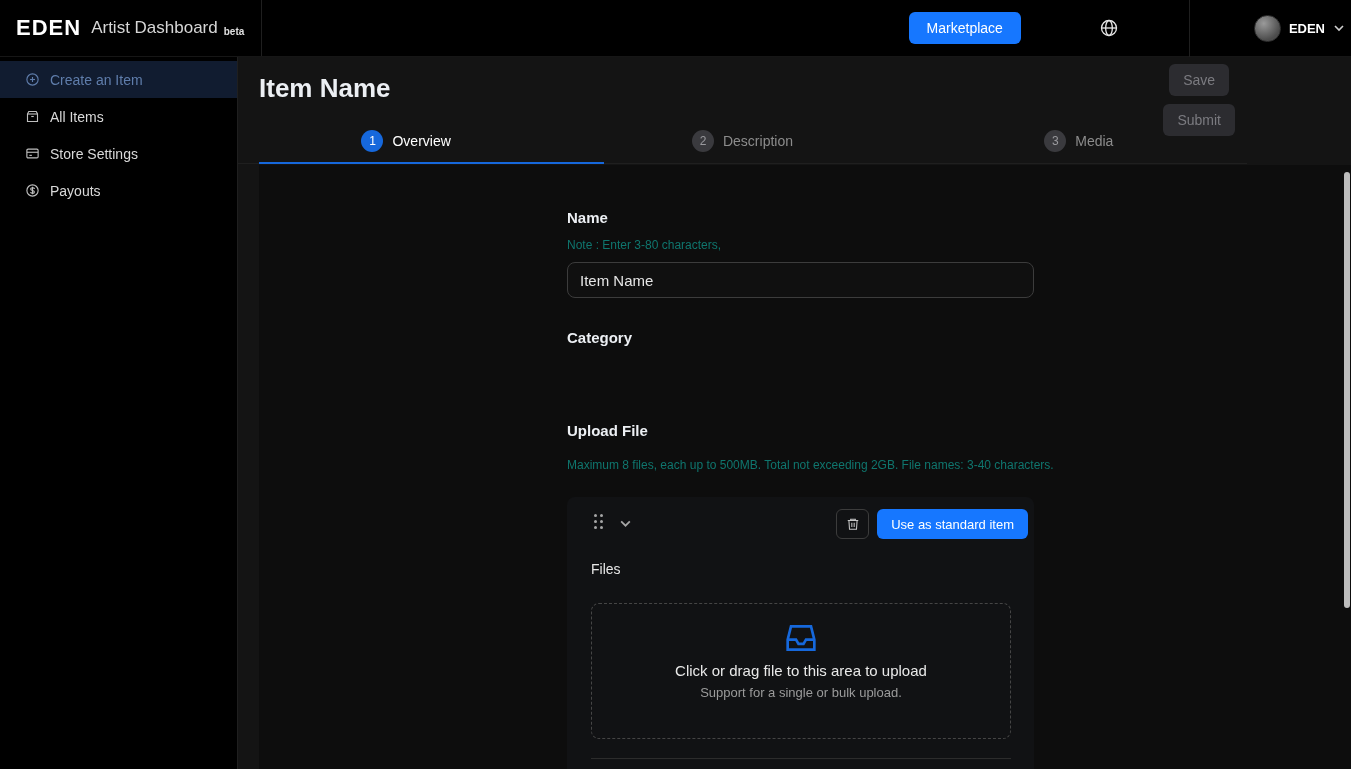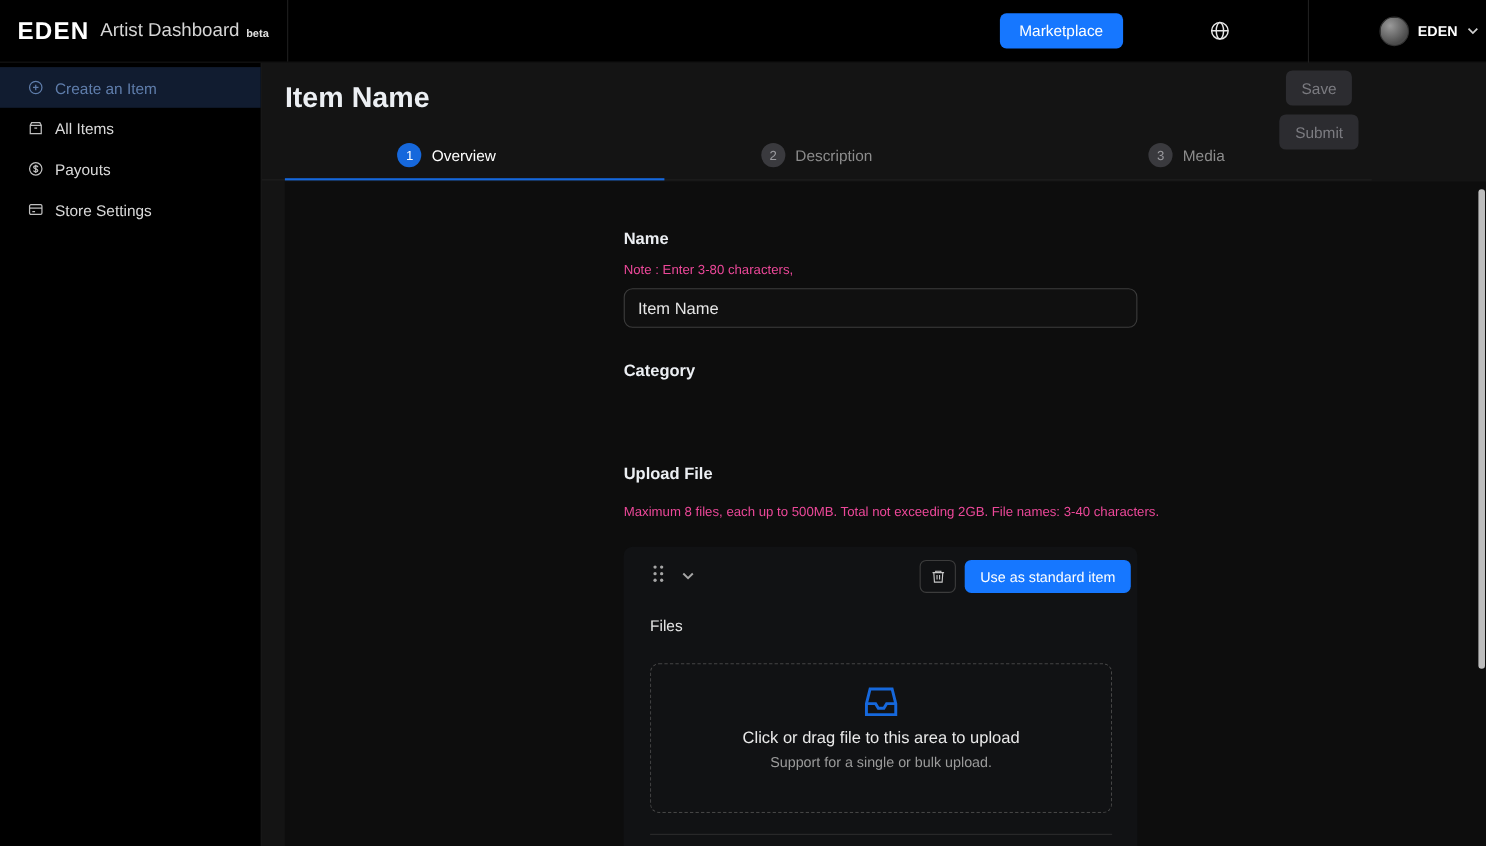--- a/index.html
+++ b/index.html
@@ -41,21 +41,21 @@
   .step { flex:1; display:flex; align-items:center; justify-content:center; gap:9px; cursor:pointer; }
   .step-num { width:22px; height:22px; border-radius:50%; display:flex; align-items:center; justify-content:center; font-size:12px; background:#3a3a3e; color:#9a9a9e; }
   .step-label { font-size:14px; color:#8c8c8c; }
   .step.active .step-num { background:#1668dc; color:#fff; }
   .step.active .step-label { color:#fff; }
   .step-underline { position:absolute; bottom:-1px; left:21px; width:345px; height:2px; background:#1668dc; }
 
   
   .panel { position:absolute; top:108px; left:21px; width:1092px; height:604px; background:#0d0d0d; overflow:hidden; }
   .h-field { position:absolute; left:308px; font-size:15px; font-weight:700; color:#eceff3; }
-  .note { position:absolute; left:308px; font-size:12px; color:#ec4899; }
+  .note { position:absolute; left:308px; font-size:12px; color:#0f766e; }
   .text-input { position:absolute; left:308px; width:467px; height:36px; background:#101010; border:1px solid #3c3c3c; border-radius:8px; color:#e6e6e6; font-size:15px; font-family:inherit; padding:0 12px; outline:none; }
   .select { position:absolute; left:308px; width:467px; height:36px; background:#101010; border:1px solid #3c3c3c; border-radius:8px; display:flex; align-items:center; padding:0 12px; font-size:15px; color:#e6e6e6; cursor:pointer; }
   .select .chev { margin-left:auto; width:13px; height:13px; color:#8c8c8c; }
 
   
   .upload-card { position:absolute; left:308px; top:332px; width:467px; height:300px; background:#111214; border-radius:8px; }
   .drag-dots { position:absolute; left:27px; top:17px; display:grid; grid-template-columns:3px 3px; grid-gap:3px; cursor:grab; }
   .drag-dots i { width:3px; height:3px; border-radius:50%; background:#a6a6a6; }
   .card-chevron { position:absolute; left:52px; top:20px; width:13px; height:13px; color:#a6a6a6; cursor:pointer; }
   .card-actions { position:absolute; right:6px; top:12px; display:flex; gap:8px; }
@@ -124,36 +124,36 @@
             <path d="M4 8 L6 4 H18 L20 8 V20 H4 Z"></path>
             <path d="M4 8 H20"></path>
             <path d="M10 12 H14"></path>
           </svg>
       </span>
       <span>All Items</span>
     </div>
     <div class="side-item">
       <span class="s-icon">
         <svg viewBox="0 0 24 24" fill="none" stroke="currentColor" stroke-width="1.8">
+            <rect x="3" y="5" width="18" height="14" rx="2"></rect>
+            <line x1="3" y1="10" x2="21" y2="10"></line>
+            <line x1="7" y1="15" x2="11" y2="15"></line>
+          </svg>
+      </span>
+      <span>Store Settings</span>
+    </div>
+    <div class="side-item">
+      <span class="s-icon">
+        <svg viewBox="0 0 24 24" fill="none" stroke="currentColor" stroke-width="1.8">
             <circle cx="12" cy="12" r="9"></circle>
             <path d="M15 9.5 C15 8 13.7 7.5 12 7.5 C10.3 7.5 9 8.2 9 9.7 C9 12.6 15 11.4 15 14.3 C15 15.8 13.7 16.5 12 16.5 C10.3 16.5 9 16 9 14.5"></path>
             <line x1="12" y1="6" x2="12" y2="18"></line>
           </svg>
       </span>
       <span>Payouts</span>
-    </div>
-    <div class="side-item">
-      <span class="s-icon">
-        <svg viewBox="0 0 24 24" fill="none" stroke="currentColor" stroke-width="1.8">
-            <rect x="3" y="5" width="18" height="14" rx="2"></rect>
-            <line x1="3" y1="10" x2="21" y2="10"></line>
-            <line x1="7" y1="15" x2="11" y2="15"></line>
-          </svg>
-      </span>
-      <span>Store Settings</span>
     </div>
   </div>
 
   <div class="main">
 
     <div class="page-head">
       <span class="page-title">Item Name</span>
       <div class="head-actions">
         <button class="link-delete">Delete</button>
         <button class="btn-ghost">Save</button>

